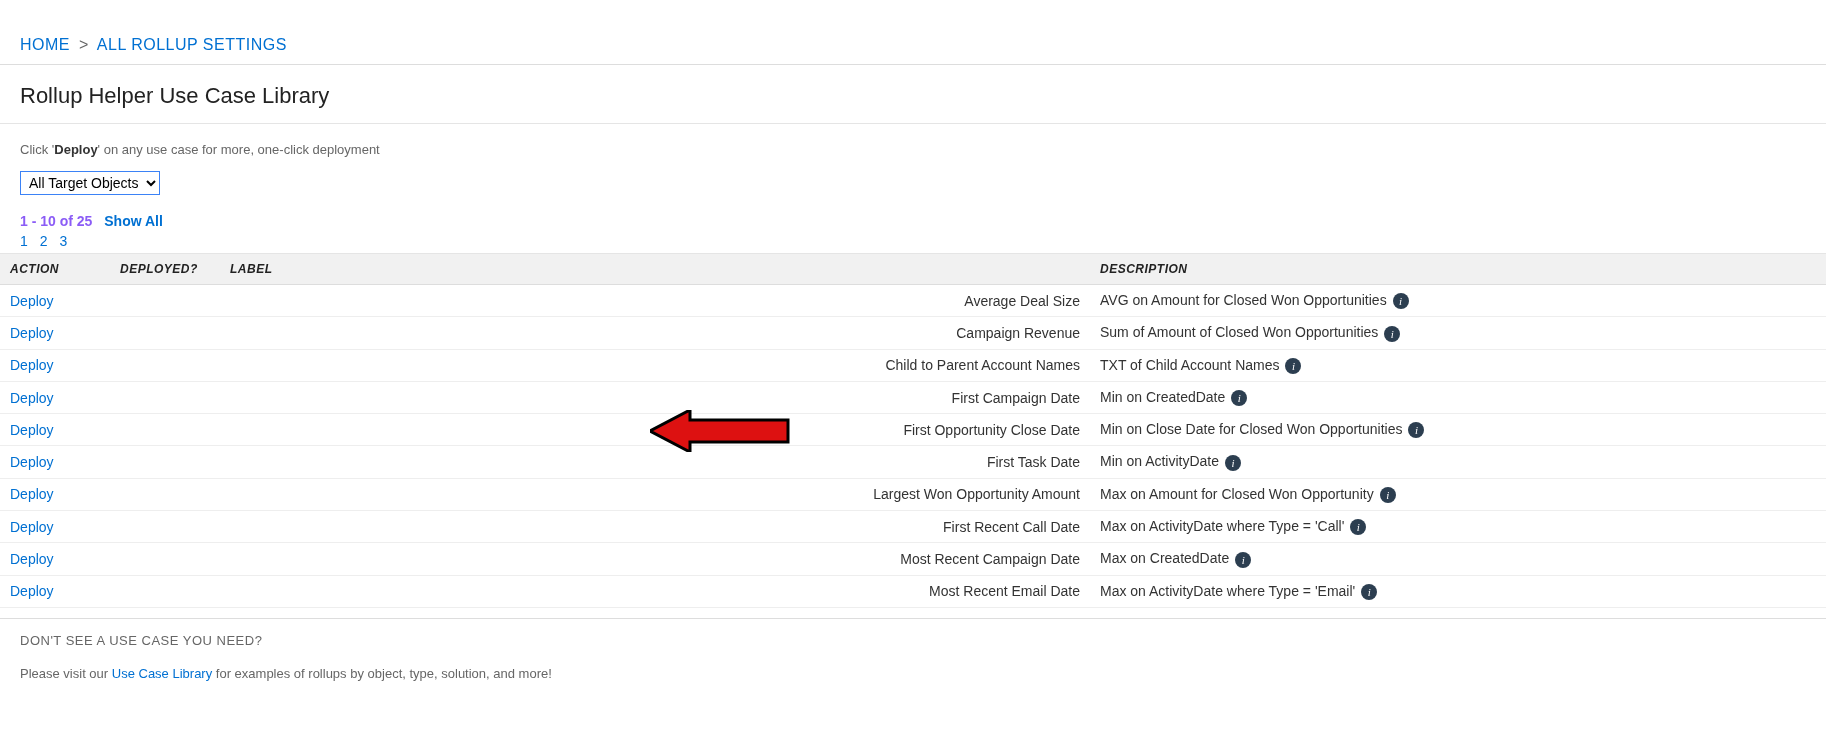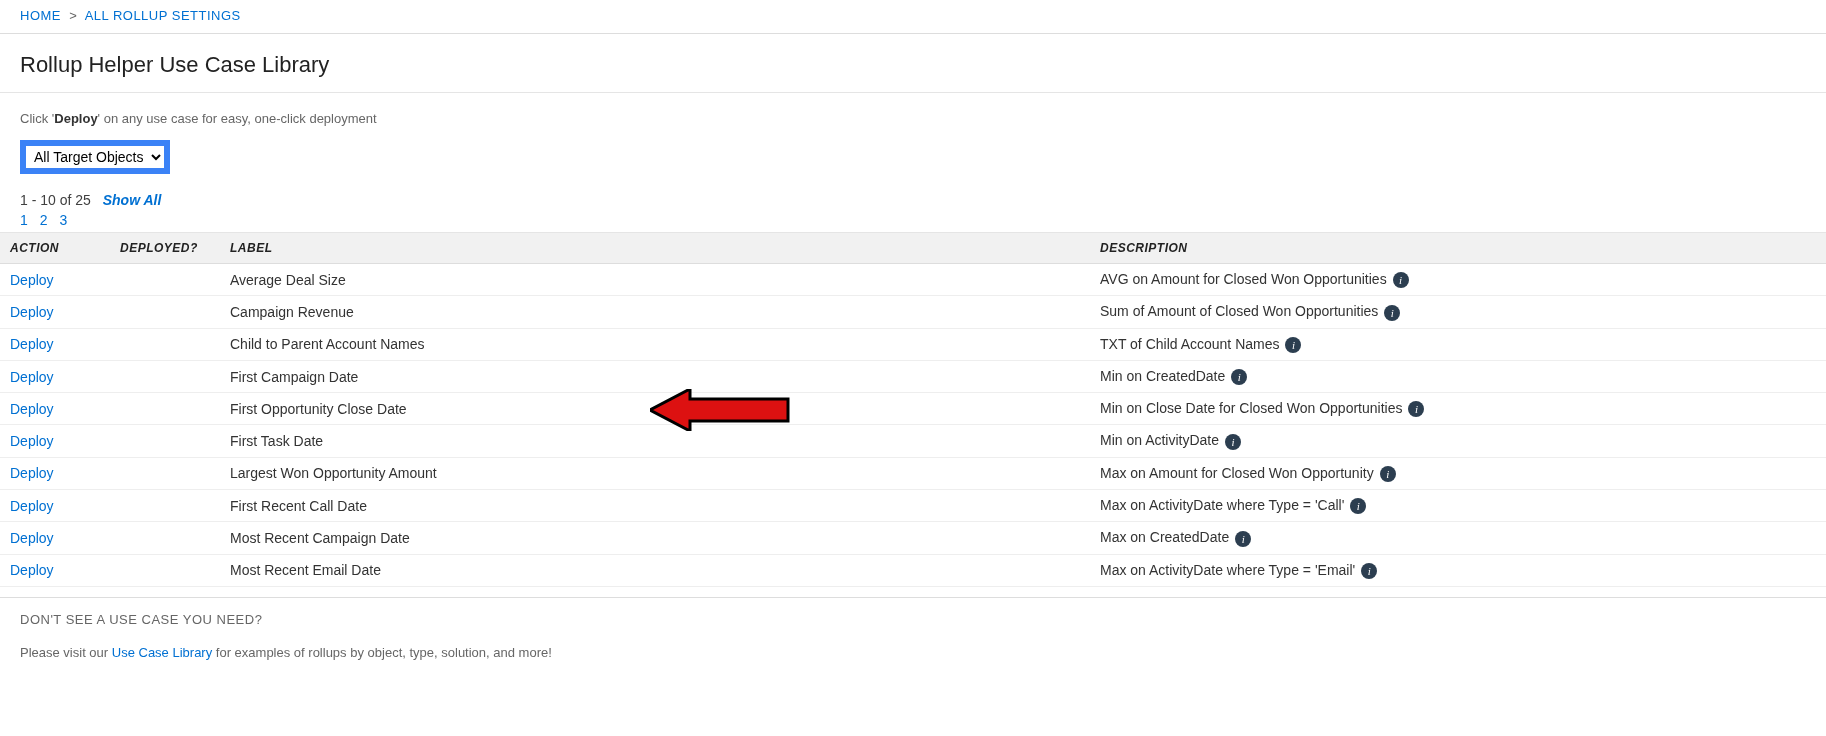--- a/index.html
+++ b/index.html
@@ -1,40 +1,40 @@
 <!DOCTYPE html>
 <html><head>
 <meta charset="utf-8">
 <style>
   * { box-sizing: border-box; margin: 0; padding: 0; }
   body { font-family: "Segoe UI", Arial, sans-serif; font-size: 14px; color: #333; background: #fff; width: 1826px; }
   .container { padding: 0; }
-  .breadcrumb { padding: 8px 20px 10px 20px; font-size: 13px; letter-spacing: 0.5px; }
+  .breadcrumb { padding: 8px 20px 10px 20px; font-size: 16px; letter-spacing: 0.5px; margin-top: 28px; }
   .breadcrumb a { color: #0070d2; text-decoration: none; text-transform: uppercase; }
   .breadcrumb .sep { color: #666; margin: 0 4px; }
   .hr-top { border: none; border-top: 1px solid #ddd; margin-bottom: 18px; }
   .page-title { font-size: 22px; font-weight: 400; color: #222; padding: 0 20px 14px 20px; }
   .hr-title { border: none; border-top: 1px solid #e5e5e5; margin: 0 0 18px 0; }
   .instruction { color: #666; font-size: 13px; padding: 0 20px 14px 20px; }
   .instruction strong { color: #333; }
   .filter-row { padding: 0 20px 18px 20px; }
-  select.filter { font-size: 14px; padding: 2px 4px; border: 6px solid #3b82f6; background: #fff; }
+  select.filter { font-size: 14px; padding: 2px 4px; border: 1px solid #3b82f6; background: #fff; }
   .pager { padding: 0 20px 4px 20px; font-size: 14px; }
-  .pager .range { font-weight: normal; color: #404040; }
-  .pager .showall { color: #0070d2; margin-left: 8px; text-decoration: none; font-weight: 600; font-style: italic; }
+  .pager .range { font-weight: bold; color: #8b5cf6; }
+  .pager .showall { color: #0070d2; margin-left: 8px; text-decoration: none; font-weight: 600; }
   .page-links { padding: 0 20px 4px 20px; font-size: 14px; }
   .page-links a { color: #0070d2; text-decoration: none; margin-right: 8px; }
   table.usecases { width: 100%; border-collapse: collapse; }
   table.usecases thead th { background: #f1f1f1; text-align: left; font-size: 12px; font-weight: 700; letter-spacing: 0.5px; color: #222; padding: 8px 10px; border-top: 1px solid #e5e5e5; border-bottom: 1px solid #ddd; font-style: italic; }
   table.usecases thead th:first-child { padding-left: 10px; }
   table.usecases tbody td { padding: 7px 10px; border-bottom: 1px solid #eee; vertical-align: middle; color: #333; font-size: 14px; }
   td.action a { color: #0070d2; text-decoration: none; }
   .col-action { width: 110px; padding-left: 10px !important; }
   .col-deployed { width: 110px; }
-  .col-label { width: 870px; }
+  .col-label { width: 870px; text-align: right; }
   .col-desc { }
   .info-icon { display: inline-block; width: 16px; height: 16px; border-radius: 50%; background: #2c3e50; color: #fff; font-size: 11px; line-height: 16px; text-align: center; margin-left: 6px; vertical-align: middle; cursor: pointer; font-family: Georgia, serif; font-style: italic; }
   .arrow-wrap { position: relative; }
   .big-arrow { position: absolute; top: -12px; left: 420px; width: 140px; height: 42px; pointer-events: none; }
   .hr-bottom { border: none; border-top: 1px solid #ddd; margin: 10px 0 14px 0; }
   .footer-note { padding: 0 20px; font-size: 13px; color: #666; }
   .footer-note .title { letter-spacing: 0.5px; text-transform: uppercase; color: #666; margin-bottom: 18px; }
   .footer-note a { color: #0070d2; text-decoration: none; }
 </style>
 </head>
@@ -47,21 +47,21 @@
     <a href="#">ALL ROLLUP SETTINGS</a>
   </div>
 
   <hr class="hr-top">
 
   <h1 class="page-title">Rollup Helper Use Case Library</h1>
 
   <hr class="hr-title">
 
   <p class="instruction">
-    <span>Click '</span><strong>Deploy</strong><span>' on any use case for easy, one-click deployment</span>
+    <span>Click '</span><strong>Deploy</strong><span>' on any use case for more, one-click deployment</span>
   </p>
 
   <div class="filter-row">
     <select class="filter">
       <option>All Target Objects</option>
     </select>
   </div>
 
   <div class="pager">
     <span class="range">1 - 10 of 25</span>

